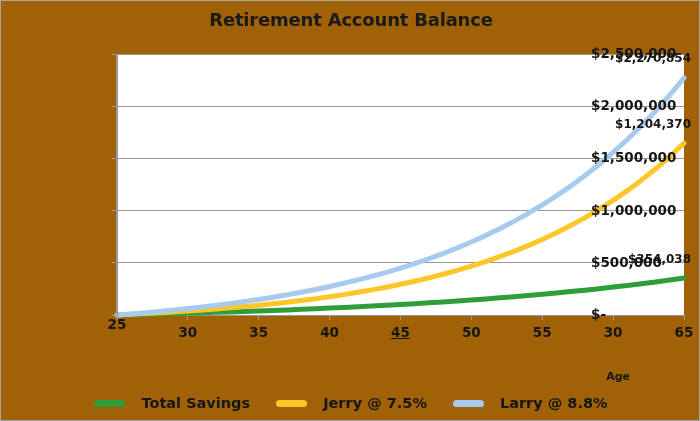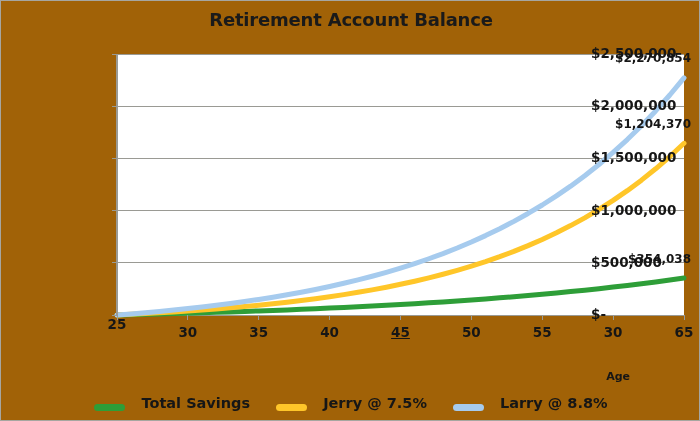--- a/index.html
+++ b/index.html
@@ -78,21 +78,21 @@
     left: 0;
     top: 394px;
     width: 700px;
     display: flex;
     justify-content: center;
     align-items: center;
     gap: 26px;
   }
   .legend-item {
     display: flex;
-    align-items: flex-end;
+    align-items: center;
     gap: 16px;
   }
   .legend-swatch {
     display: inline-block;
     width: 31px;
     height: 7px;
     border-radius: 4px;
   }
   .legend-text {
     font-size: 14.5px;

